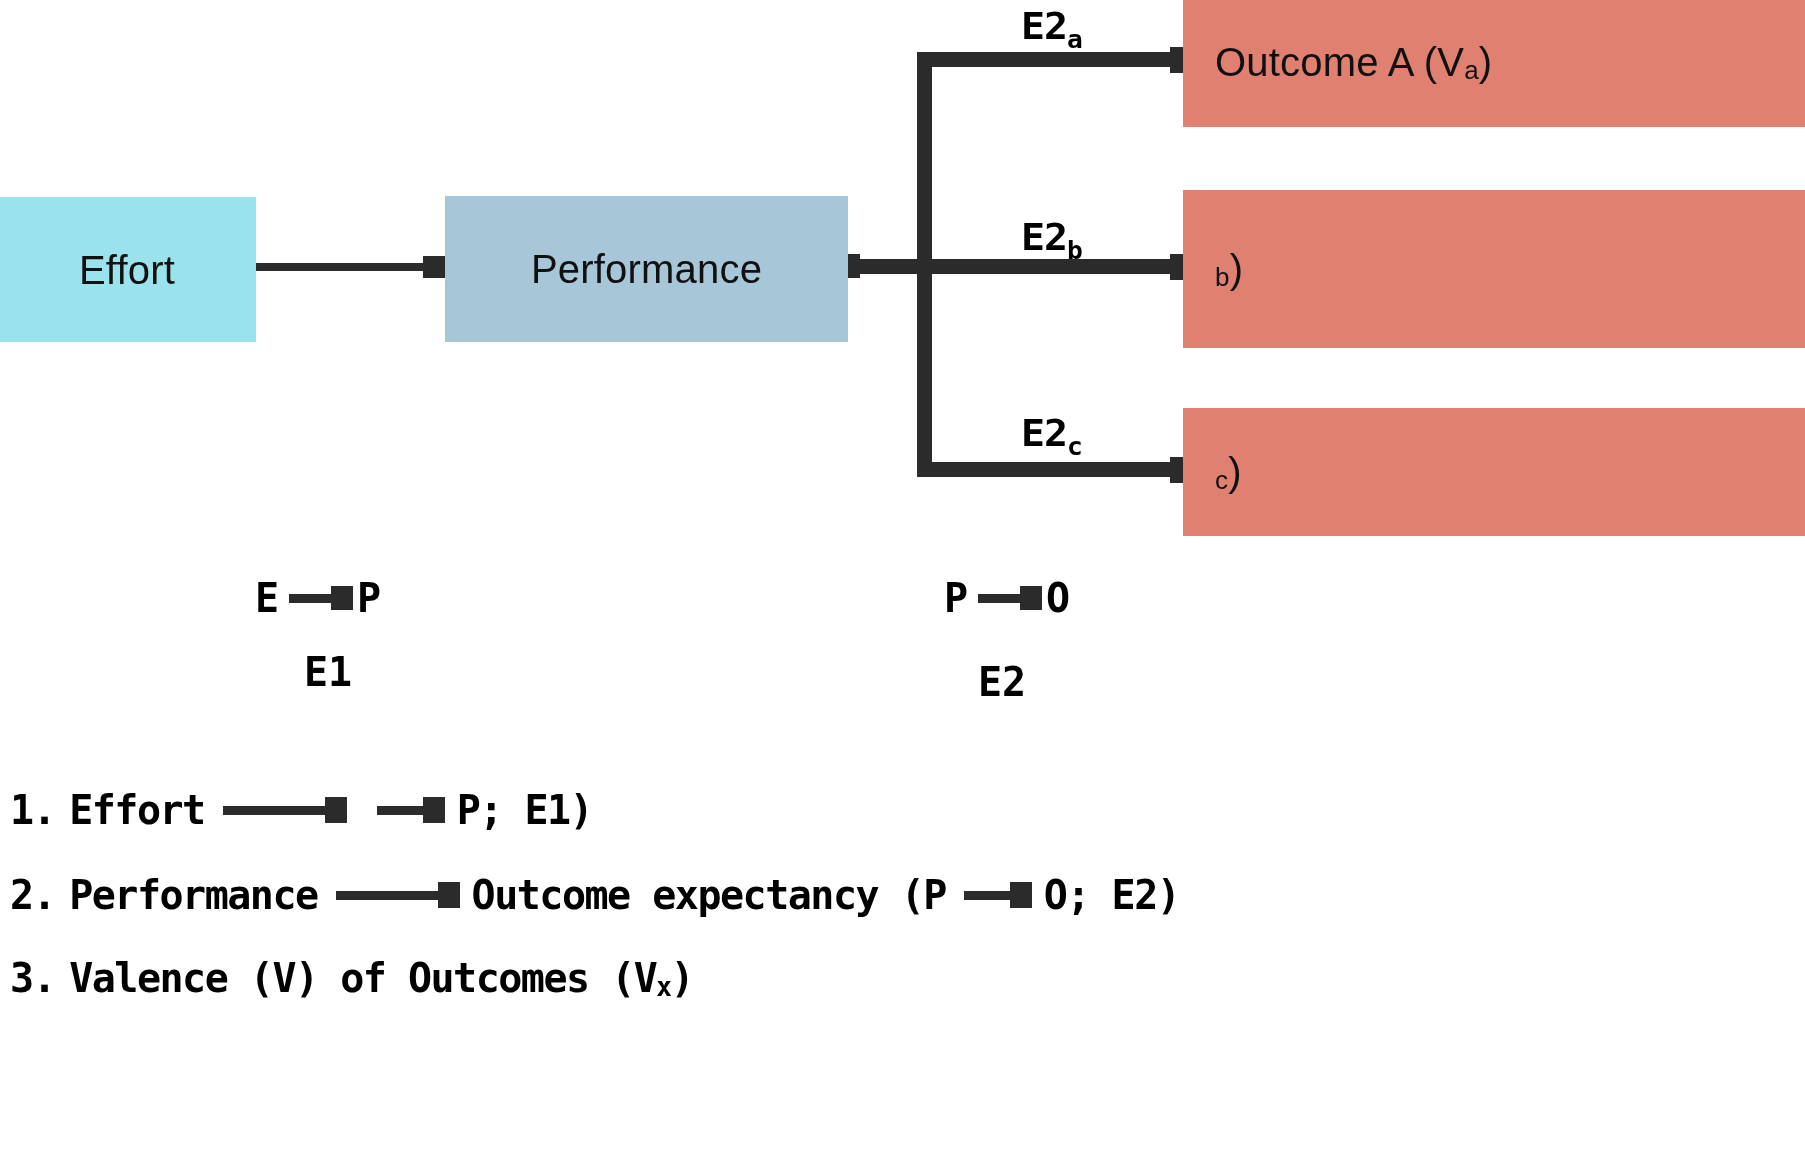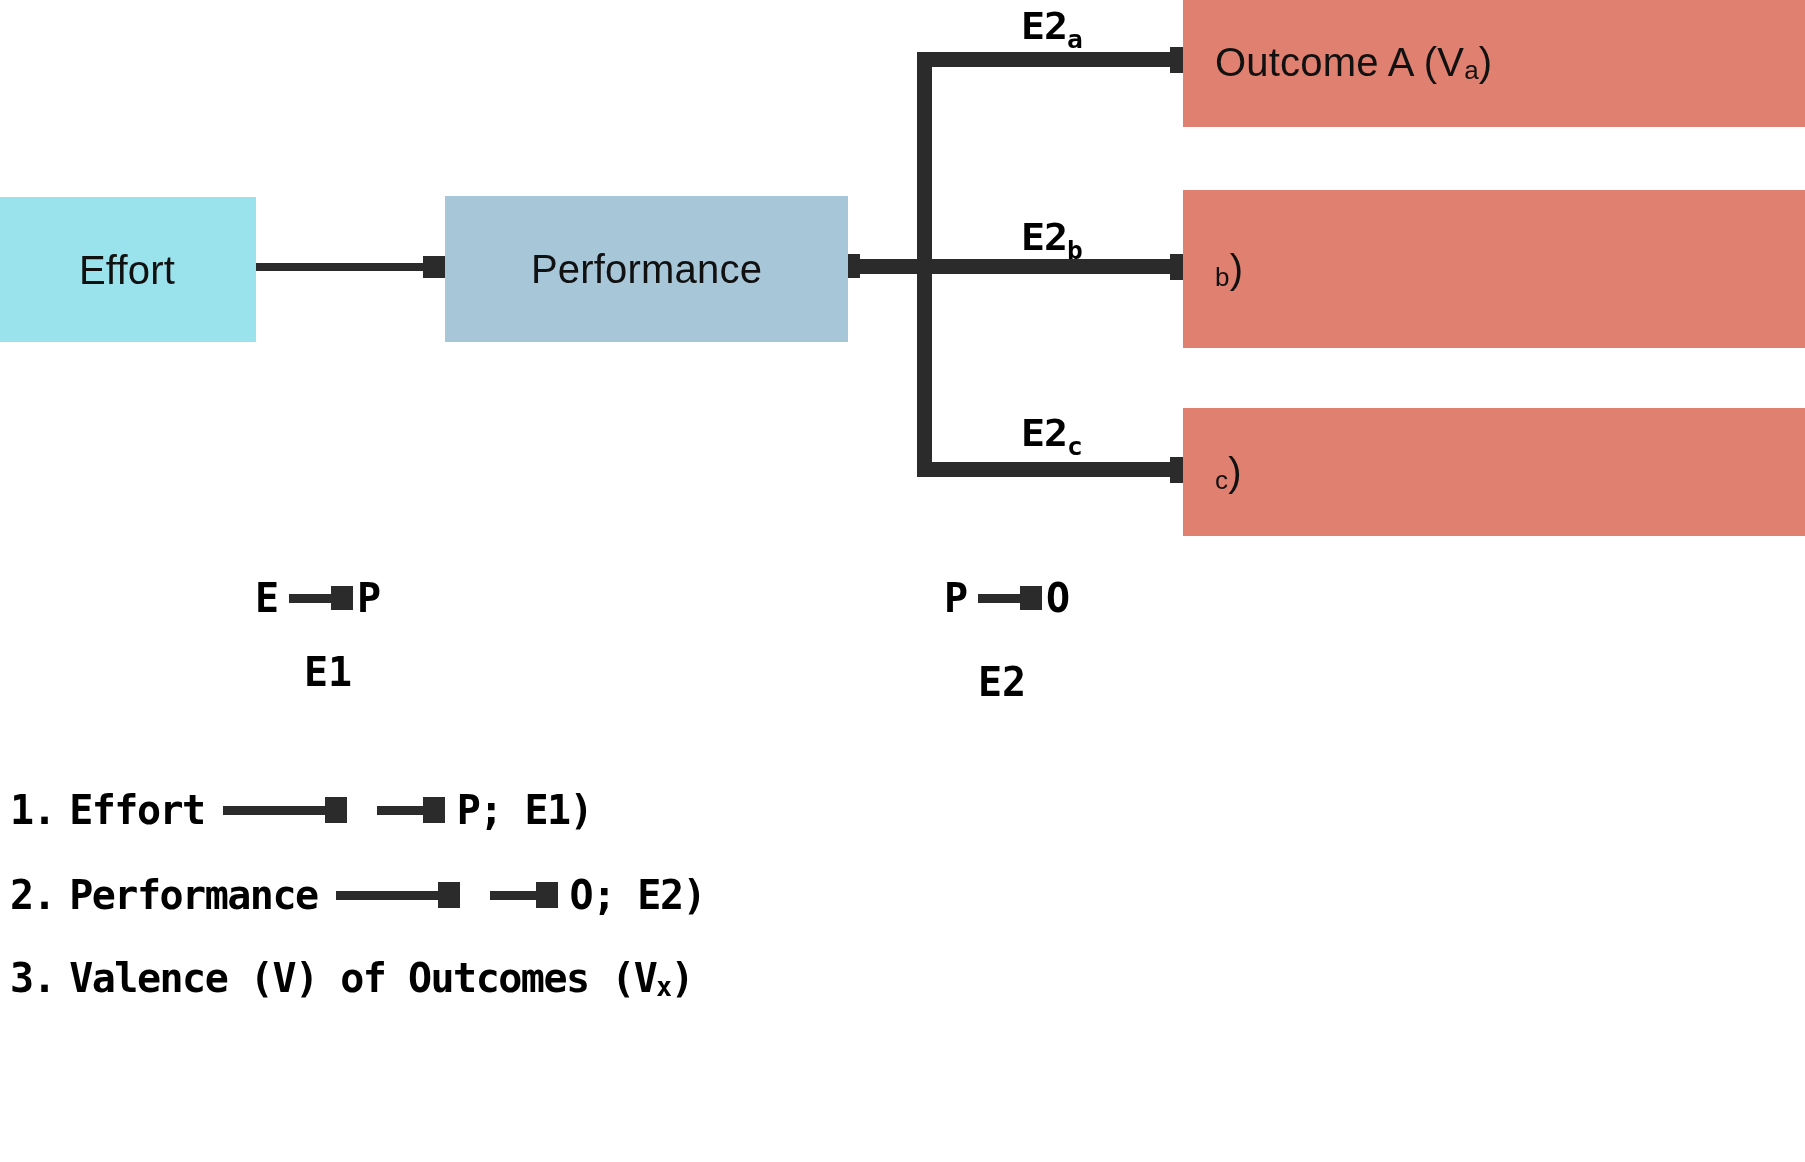--- a/index.html
+++ b/index.html
@@ -340,20 +340,21 @@
       <span class="lg-arrow"></span>
       <span class="lg-arrow short"></span>
       <span>P; E1)</span>
     </div>
 
     <div class="legend-line" id="legend-line-2">
       <span>2.</span>
       <span style="width:14px"></span>
       <span>Performance</span>
       <span class="lg-arrow"></span>
+      <span>Outcome expectancy (P</span>
       <span class="lg-arrow short"></span>
       <span>O; E2)</span>
     </div>
 
     <div class="legend-line" id="legend-line-3">
       <span>3.</span>
       <span style="width:14px"></span>
       <span>Valence (V) of Outcomes (V</span>
         <span class="sub">x</span>
         <span>)</span>

